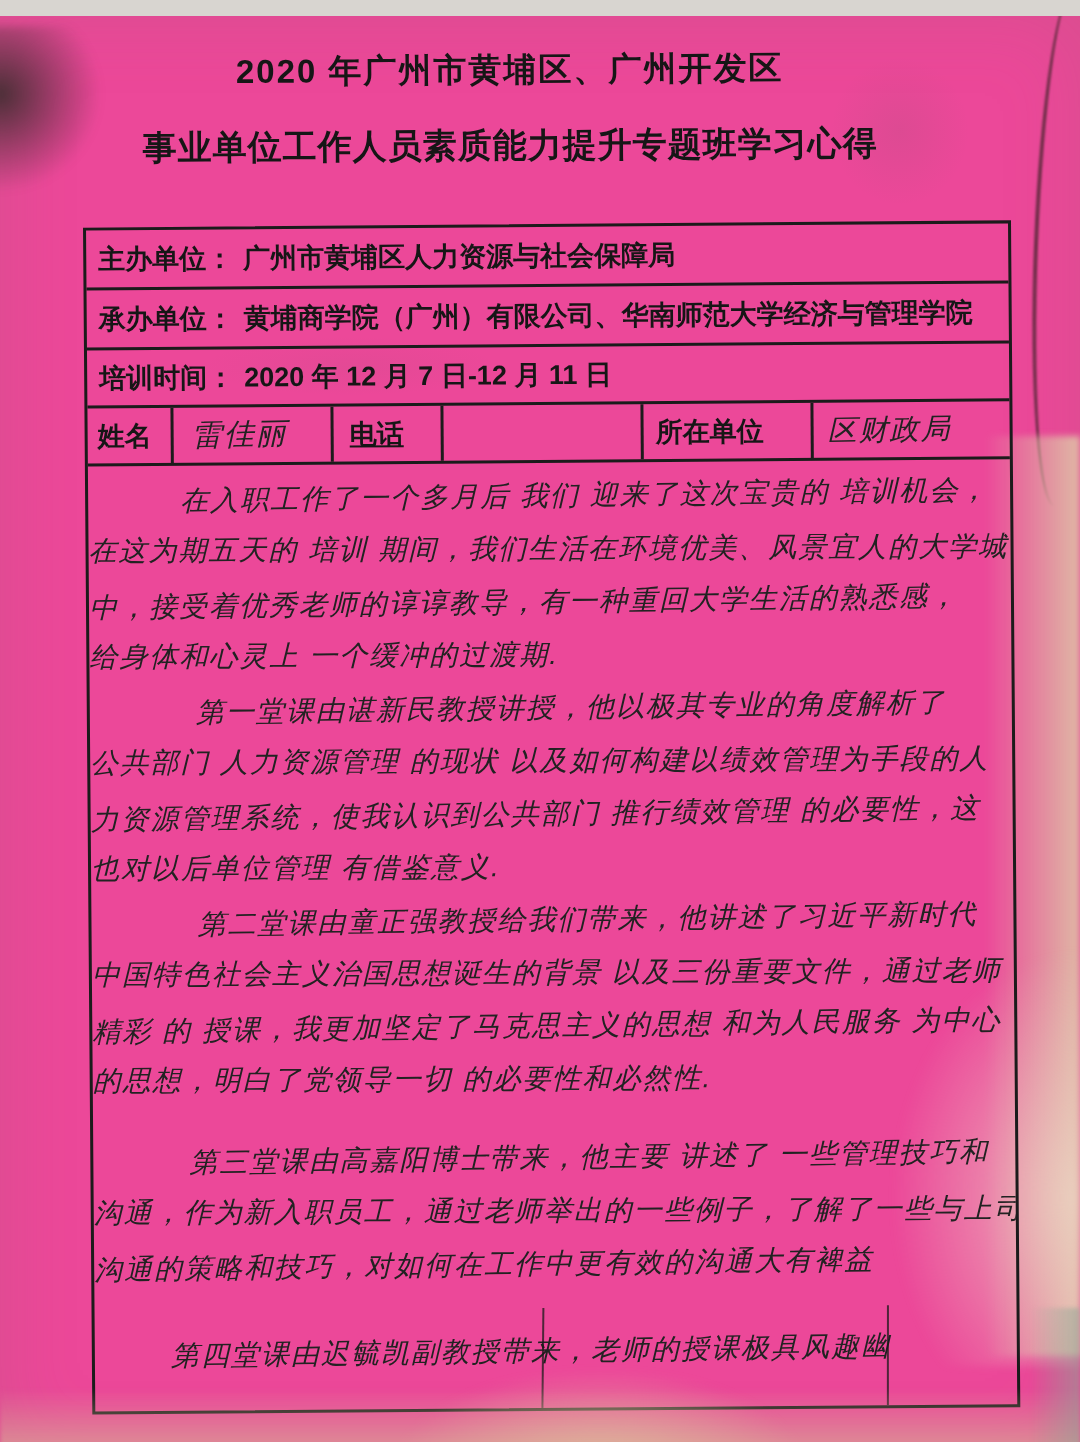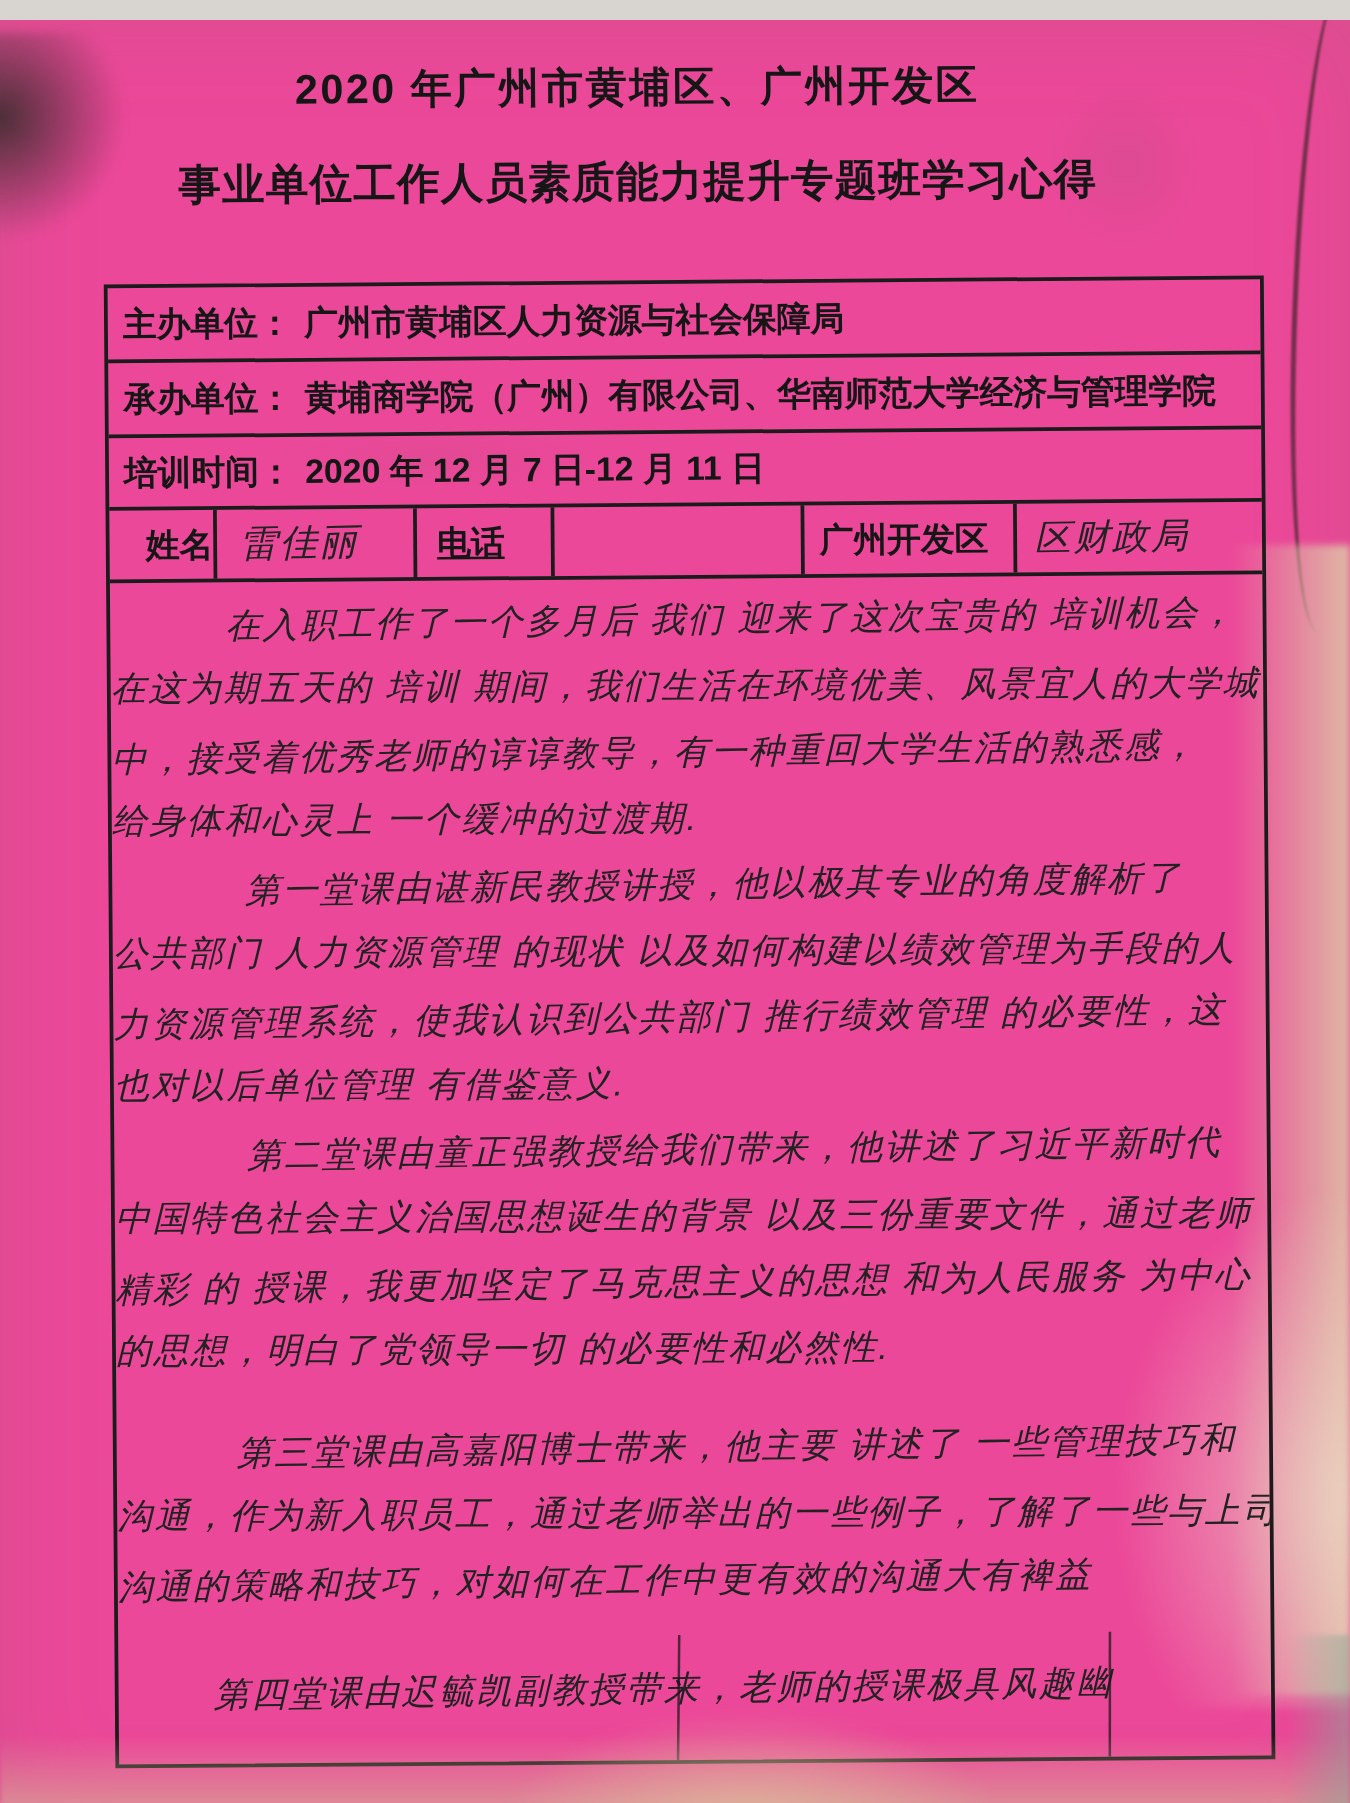--- a/index.html
+++ b/index.html
@@ -79,21 +79,21 @@
     border-bottom:3px solid #1b1b1b;
     box-sizing:border-box;
     padding-left:12px;
   }
   .r1{height:60px;} .r2{height:60px;} .r3{height:58px;}
   .r4{height:58px;padding-left:0;}
   .f-label{font-size:27px;font-weight:700;white-space:nowrap;}
   .f-value{font-size:27px;font-weight:700;white-space:nowrap;margin-left:10px;}
   .cell{height:100%;display:flex;align-items:center;box-sizing:border-box;}
   .cell.bordered{border-right:3px solid #1b1b1b;}
-  .c-name-l{width:86px;padding-left:10px;justify-content:flex-end;}
+  .c-name-l{width:86px;padding-left:10px;}
   .c-name-v{width:160px;padding-left:18px;}
   .c-phone-l{width:110px;padding-left:16px;text-decoration:underline;}
   .c-phone-v{width:200px;}
   .c-unit-l{width:170px;padding-left:12px;}
   .c-unit-v{flex:1;padding-left:14px;}
 
   
   .hw{
     font-style:italic;
     font-weight:400;
@@ -169,21 +169,21 @@
       <div class="cell bordered c-name-v">
         <span class="hw hw-name">雷佳丽</span>
       </div>
       <div class="cell bordered c-phone-l">
         <span class="f-label">电话</span>
       </div>
       <div class="cell bordered c-phone-v">
         <span class="hw"></span>
       </div>
       <div class="cell bordered c-unit-l">
-        <span class="f-label">广州开发区</span>
+        <span class="f-label">所在单位</span>
       </div>
       <div class="cell c-unit-v">
         <span class="hw hw-unit">区财政局</span>
       </div>
     </div>
 
     <div class="body-cell">
 
       <div class="para p1">
         <div class="hw hw-line first">在入职工作了一个多月后 我们 迎来了这次宝贵的 培训机会，</div>

